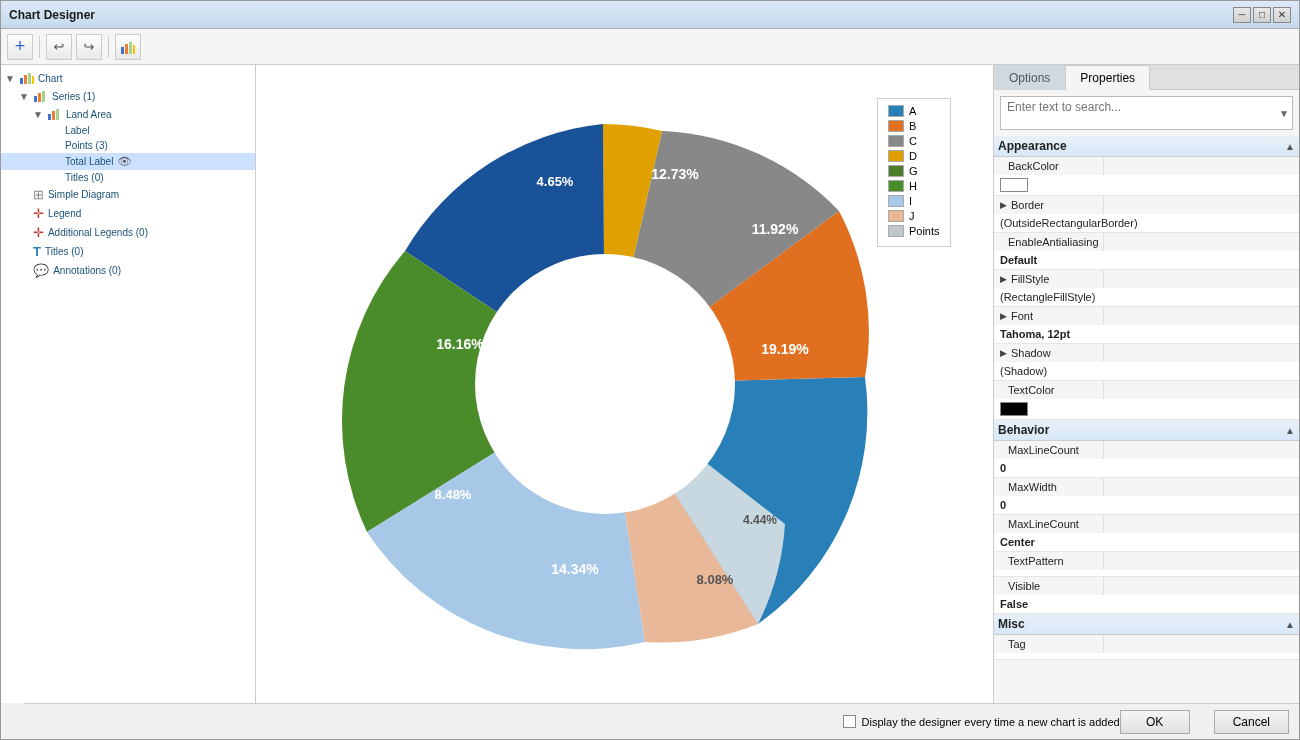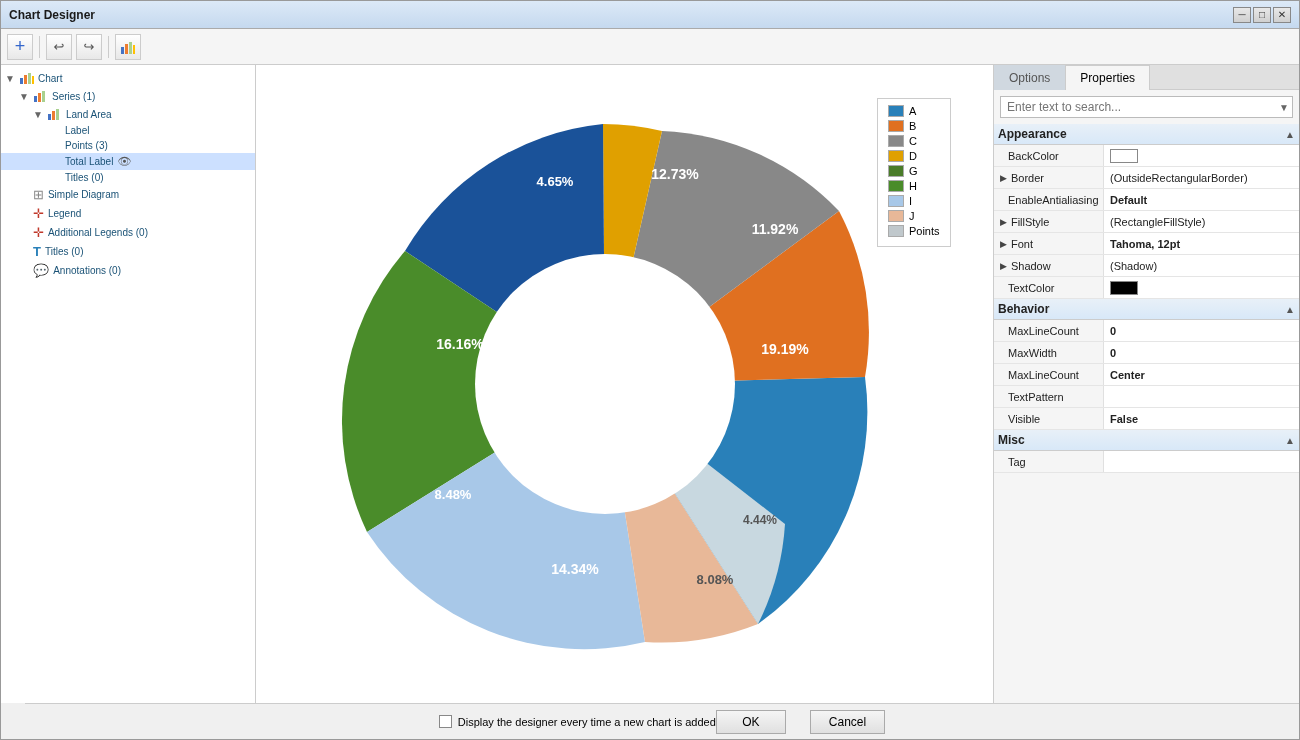--- a/index.html
+++ b/index.html
@@ -46,31 +46,31 @@
     .tab:not(.active) { background: #d0d8e0; color: #555; }
 
     .search-box { margin: 6px; position: relative; }
     .search-box input { width: 100%; padding: 3px 24px 3px 6px; border: 1px solid #bbb; background: #fff; font-size: 12px; color: #999; }
     .search-box .dropdown-arrow { position: absolute; right: 4px; top: 50%; transform: translateY(-50%); font-size: 10px; color: #666; pointer-events: none; }
 
     .properties-content { flex: 1; overflow-y: auto; }
     .prop-section { }
     .prop-section-header { background: linear-gradient(to bottom, #e8f0f8, #d8e8f8); padding: 3px 4px; font-size: 12px; font-weight: bold; color: #222; display: flex; align-items: center; justify-content: space-between; border-bottom: 1px solid #ccc; }
     .prop-section-header .collapse-icon { font-size: 10px; color: #555; }
-    .prop-row { display: flex; border-bottom: 1px solid #e5e5e5; min-height: 22px; }
+    .prop-row { display: flex; border-bottom: 1px solid #e5e5e5; min-height: 22px; flex-direction: column; }
     .prop-name { width: 110px; padding: 3px 6px 3px 14px; font-size: 11px; color: #222; background: #f5f5f5; border-right: 1px solid #e0e0e0; display: flex; align-items: center; flex-shrink: 0; }
     .prop-name.expandable { padding-left: 6px; }
     .prop-name .expand-arrow { margin-right: 4px; font-size: 9px; color: #444; }
     .prop-value { flex: 1; padding: 3px 6px; font-size: 11px; color: #222; background: #fff; display: flex; align-items: center; gap: 4px; }
     .prop-value.bold { font-weight: bold; }
     .color-swatch { width: 28px; height: 14px; border: 1px solid #888; background: #fff; flex-shrink: 0; }
     .color-swatch.black-swatch { background: #000; }
 
     
-    .bottom-bar { height: 36px; background: #f0f0f0; border-top: 1px solid #ccc; display: flex; align-items: center; justify-content: center; padding: 0 10px; margin-left: 24px; }
+    .bottom-bar { height: 36px; background: #f0f0f0; border-top: 1px solid #ccc; display: flex; align-items: center; justify-content: flex-end; padding: 0 10px; margin-left: 24px; }
     .bottom-bar-left { display: flex; align-items: center; gap: 6px; font-size: 11px; }
     .checkbox { width: 13px; height: 13px; border: 1px solid #888; background: #fff; }
     .bottom-bar-right { display: flex; gap: 24px; }
     .btn { padding: 4px 18px; font-size: 12px; background: linear-gradient(to bottom, #f5f5f5, #e0e0e0); border: 1px solid #aaa; cursor: pointer; min-width: 70px; text-align: center; }
   </style>
 </head>
 <body>
 
 <div class="window">
 
@@ -270,21 +270,21 @@
       <div class="tabs">
         <div class="tab">
           <span>Options</span>
         </div>
         <div class="tab active">
           <span>Properties</span>
         </div>
       </div>
 
       <div class="search-box">
-        <input type="text" style="width: 100%; padding: 3px 24px 3px 6px; border: 1px solid rgb(187, 187, 187); font-size: 12px; color: #c2410c;" placeholder="Enter text to search...">
+        <input type="text" style="width: 100%; padding: 3px 24px 15px 6px; border: 1px solid rgb(187, 187, 187); font-size: 12px; color: #c2410c;" placeholder="Enter text to search...">
         <span class="dropdown-arrow">▼</span>
       </div>
 
       <div class="properties-content">
 
         <div class="prop-section">
           <div class="prop-section-header">
             <span>Appearance</span>
             <span class="collapse-icon">▲</span>
           </div>

